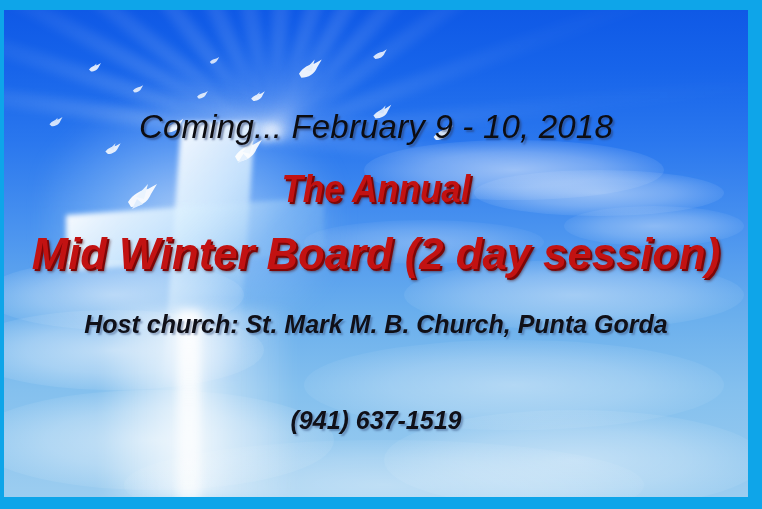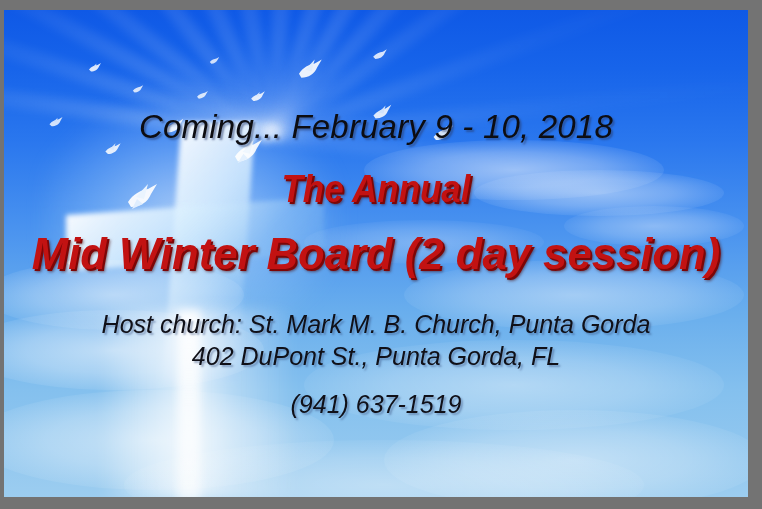--- a/index.html
+++ b/index.html
@@ -13,21 +13,21 @@
     height: 509px;
     overflow: hidden;
     font-family: "Liberation Sans", sans-serif;
   }
 
   
   #poster {
     position: relative;
     width: 762px;
     height: 509px;
-    background: #737373;
+    background: #0ea5e9;
     box-sizing: border-box;
     padding: 10px 14px 12px 4px;
   }
 
   
   #sky {
     position: relative;
     width: 100%;
     height: 100%;
     overflow: hidden;
@@ -182,28 +182,28 @@
   }
   .red-2 {
     top: 218px;
     font-size: 45px;
     transform: scaleX(0.97);
   }
 
   .info-line {
     font-size: 25px;
     font-style: italic;
-    font-weight: 400;
+    font-weight: 700;
     color: #101018;
     text-shadow: 2px 2px 2px rgba(50,75,125,0.45);
   }
   .info-1 { top: 300px; }
   .info-2 { top: 332px; }
   .info-3 { top: 364px; }
-  .info-4 { top: 380px; }
+  .info-4 { top: 396px; }
 </style>
 </head>
 <body>
 
 <div id="poster">
   <div id="sky">
 
     <div class="rays">
       <div class="ray" style="transform:rotate(188deg); opacity:.55;"></div>
       <div class="ray" style="transform:rotate(198deg); opacity:.45;"></div>
@@ -330,20 +330,19 @@
 
     <div id="text-layer">
       <div class="line headline-date">Coming... February 9 - 10, 2018</div>
 
       <div class="line red-line red-1">The Annual</div>
 
       <div class="line red-line red-2">Mid Winter Board (2 day session)</div>
 
       <div class="line info-line info-1">Host church:  St. Mark M. B. Church, Punta Gorda</div>
 
-      <div class="line info-line info-2">402 DuPont St., Punta Gorda,  FL</div>
 
 
       <div class="line info-line info-4">(941) 637-1519</div>
     </div>
 
   </div>
 </div>
 
 </body></html>

